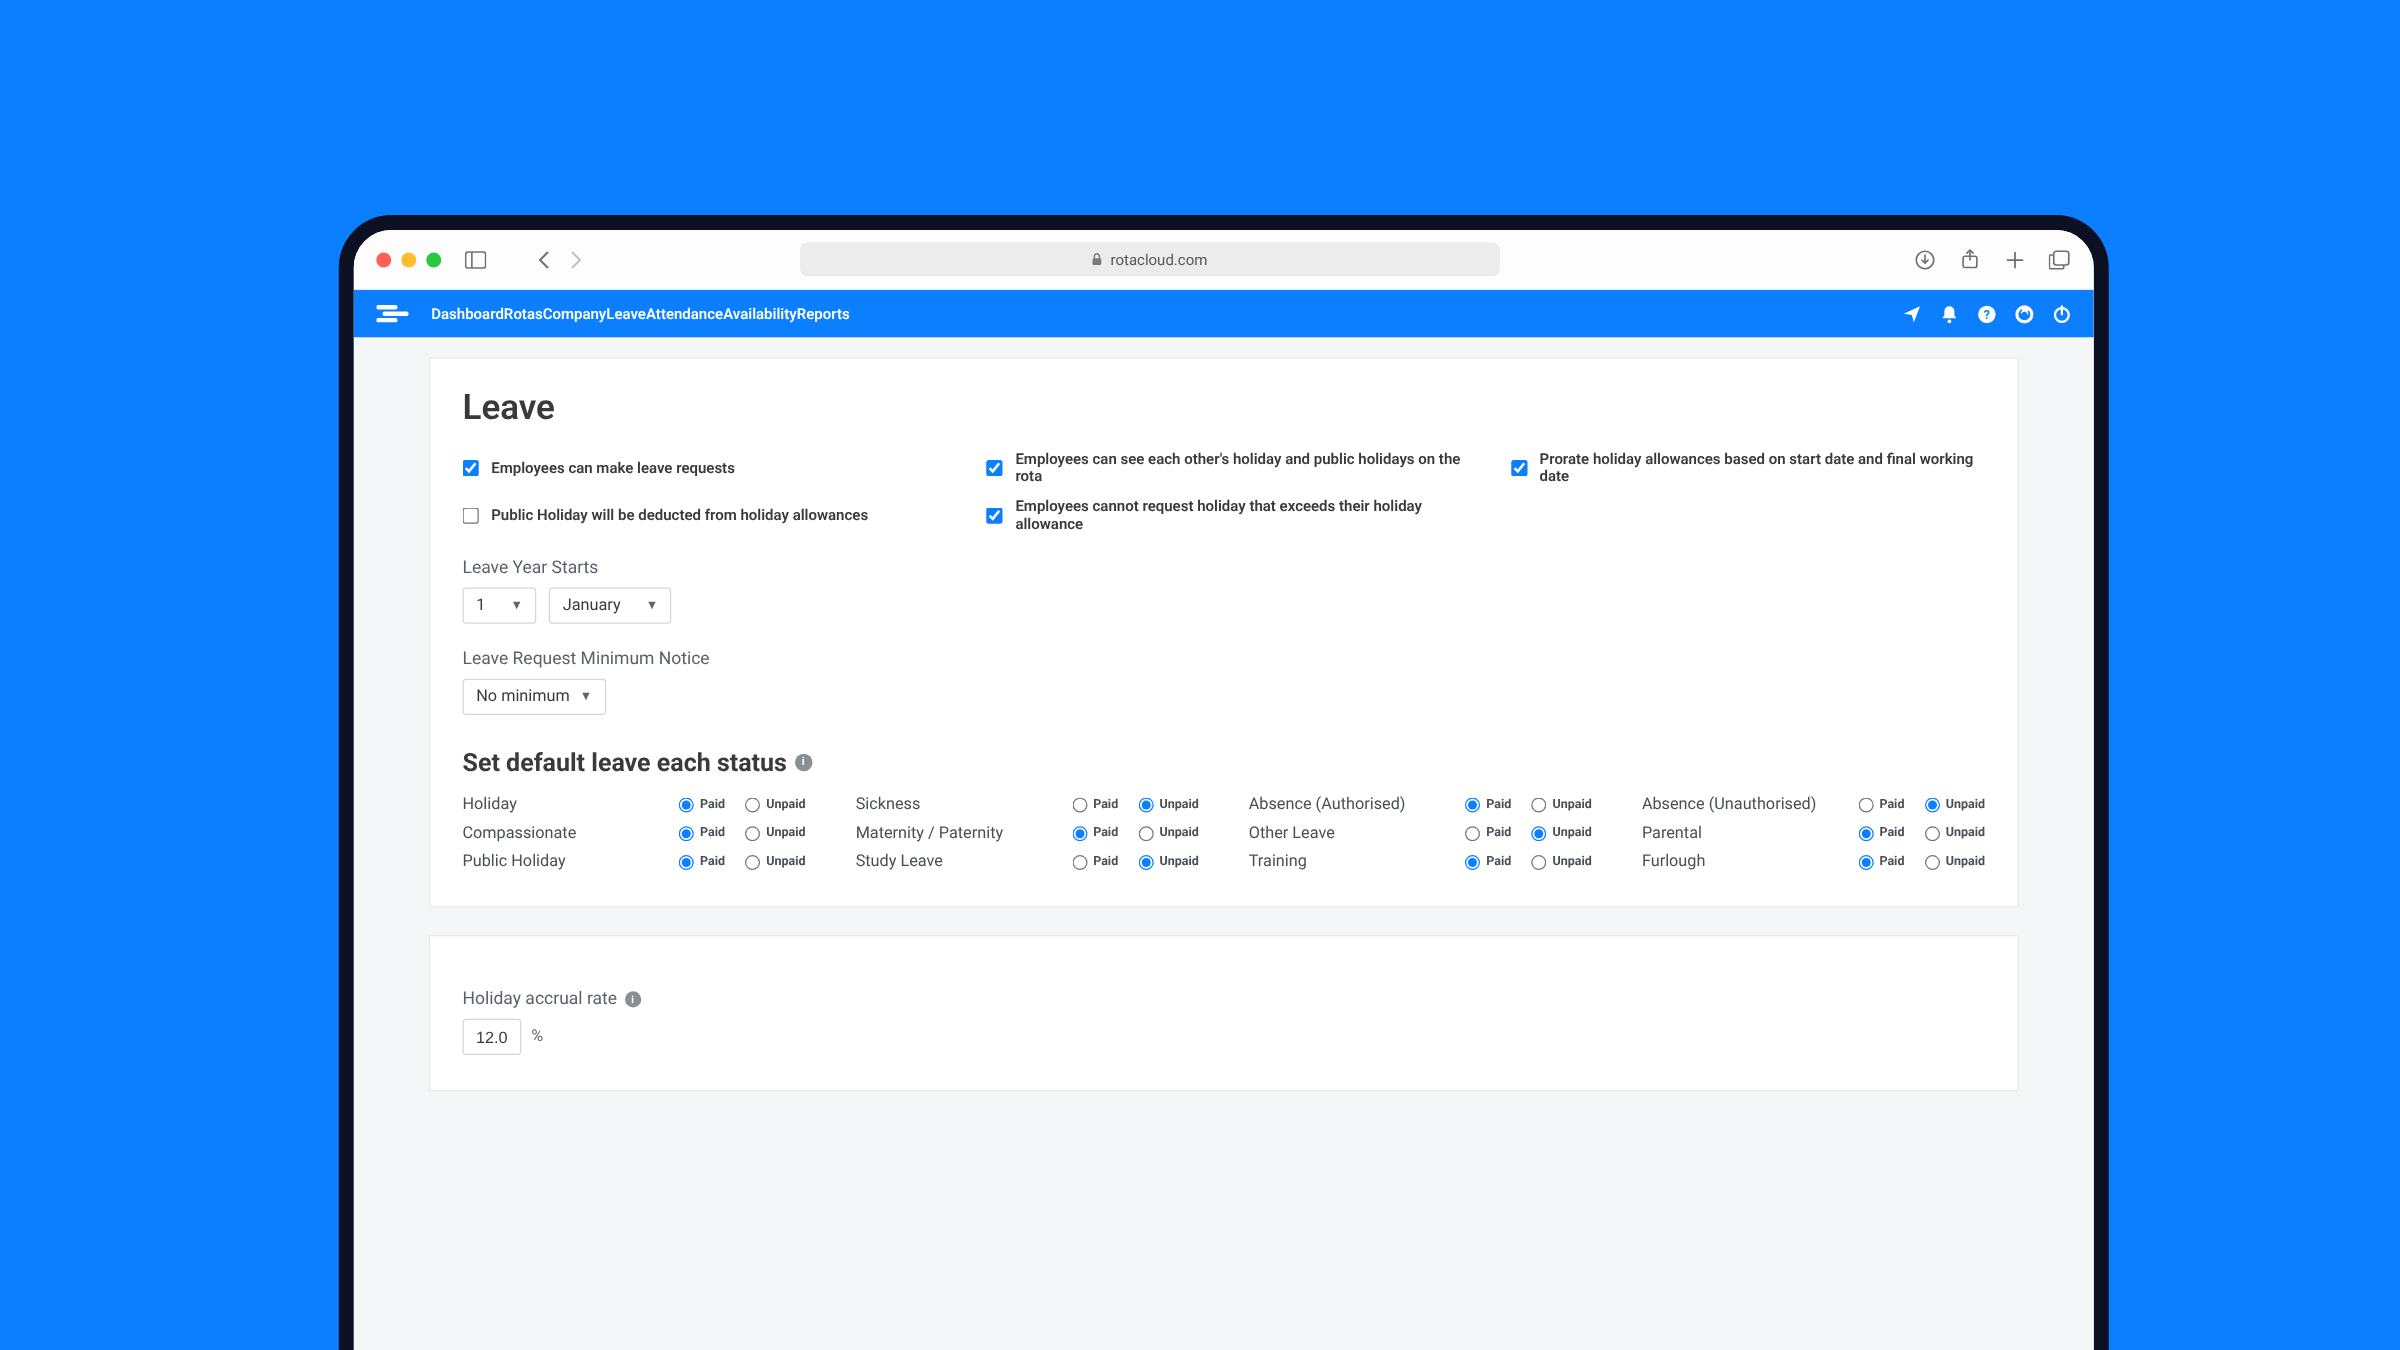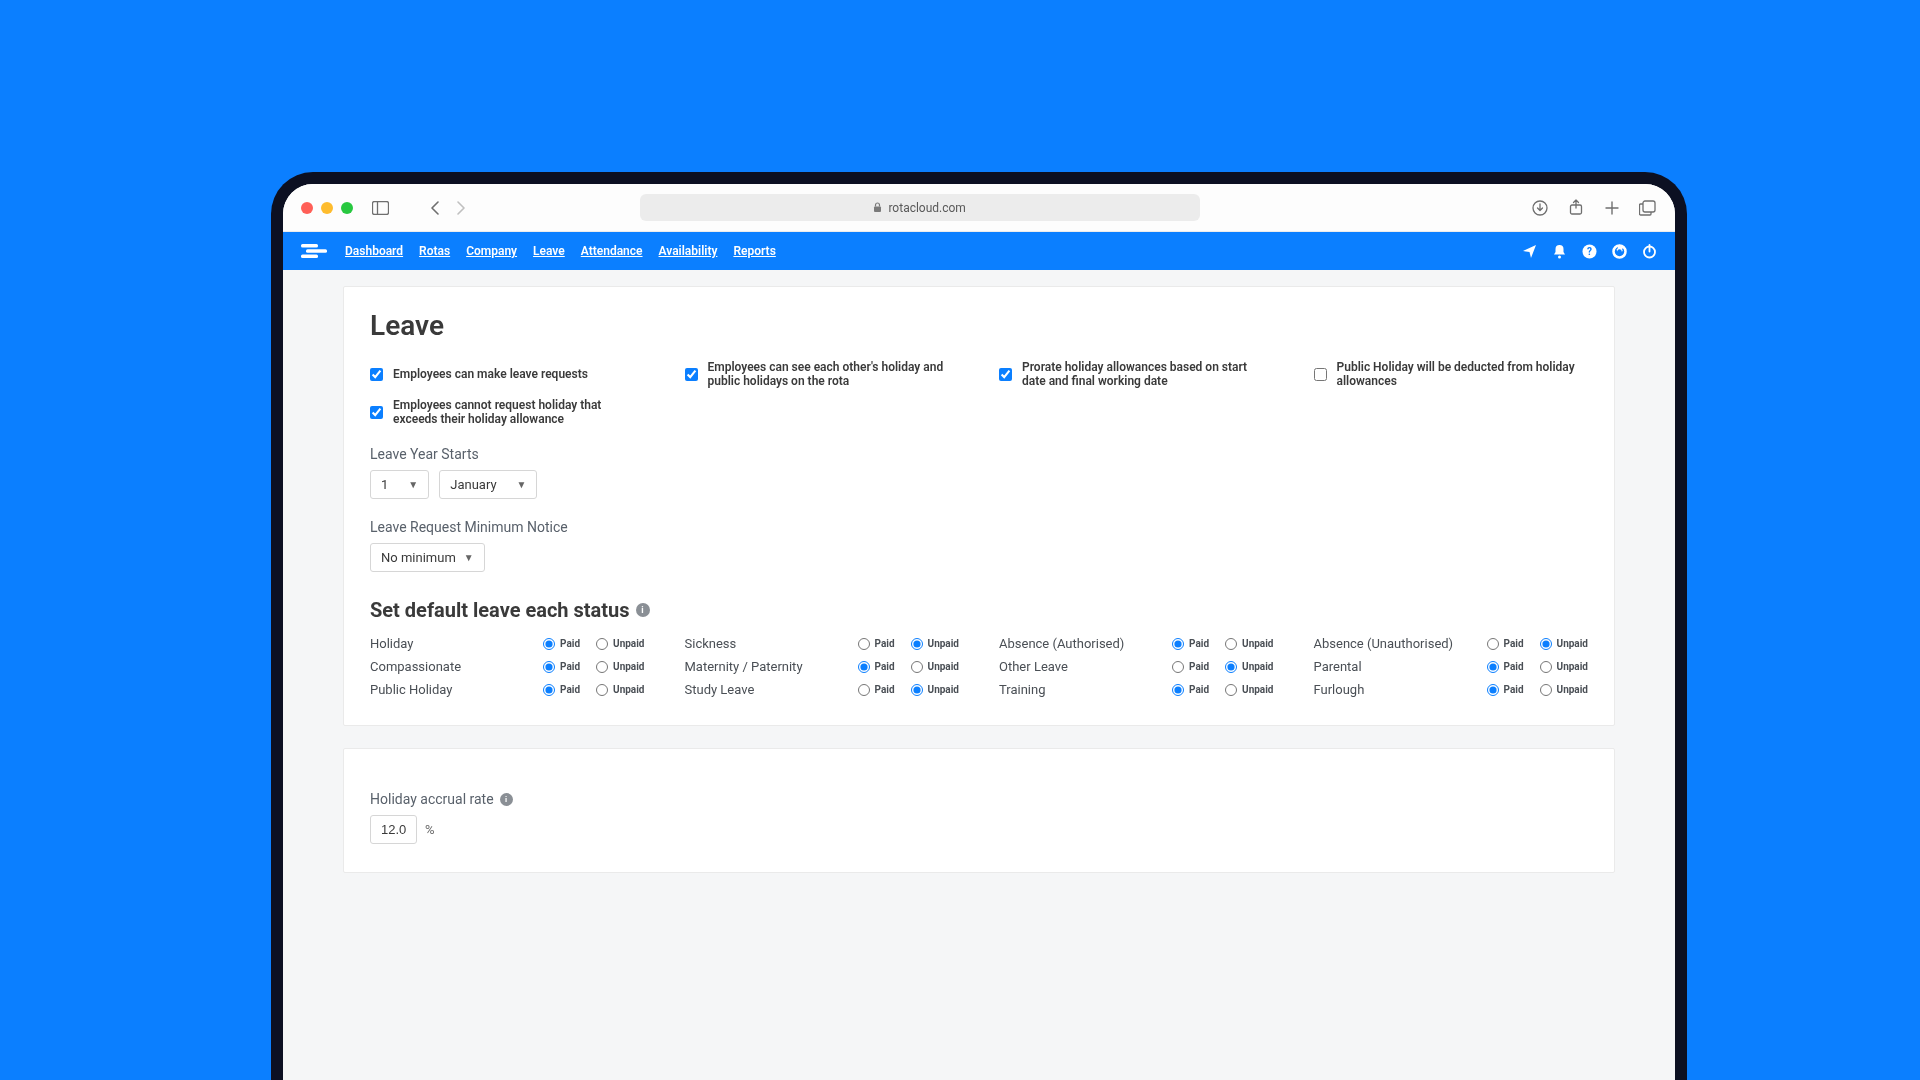--- a/index.html
+++ b/index.html
@@ -13,30 +13,30 @@
 .t-yellow { background: #febc2e; }
 .t-green { background: #28c840; }
 .chrome-icon { width: 18px; height: 18px; color: #6f6f6f; display:flex; align-items:center; justify-content:center; }
 .chrome-icon.nav { width: 16px; height: 16px; }
 .chrome-icon.disabled { color: #c0c0c0; }
 .url-bar { flex: 0 0 auto; width: 560px; height: 27px; margin: 0 auto; background: #ececec; border-radius: 6px; display: flex; align-items: center; justify-content: center; gap: 6px; color: #595959; font-size: 12px; text-align: center; }
 .url-bar .lock { font-size: 10px; color: #7a7a7a; }
 .chrome-right { display: flex; gap: 18px; margin-left: auto; }
 .app-nav { height: 38px; background: #0b7fff; display: flex; align-items: center; padding: 0 18px; color: #fff; font-size: 12px; font-weight: 600; }
 .app-nav .logo { width: 28px; height: 18px; margin-right: 16px; display:flex; align-items:center; }
-.app-nav .menu { display: flex; gap: 16px; text-decoration: underline; }
+.app-nav .menu { display: flex; gap: 0; }
 .app-nav .menu span { cursor: pointer; }
 .app-nav .actions { margin-left: auto; display: flex; gap: 14px; font-size: 14px; }
 .app-nav .actions .act-icon { width: 16px; height:16px; display:flex; align-items:center; justify-content:center; }
 .content { flex: 1; background: #f5f6f7; padding: 16px 60px 0 60px; overflow: hidden; }
 .card { background: #fff; border: 1px solid #eaeaea; border-radius: 2px; padding: 22px 26px 28px 26px; margin-bottom: 22px; }
 .card h1 { font-size: 28px; font-weight: 600; color: #3a3a3a; margin-bottom: 18px; }
 .card h2 { font-size: 20px; font-weight: 700; color: #3a3a3a; margin-bottom: 14px; display:flex; align-items:center; gap:6px;}
 .card h2 .info-badge { width:14px; height:14px; border-radius:50%; background:#8a8f95; color:#fff; font-size:9px; display:flex; align-items:center; justify-content:center; font-weight:700;}
-.two-col { display: grid; grid-template-columns: 1fr 1fr 1fr 1fr; column-gap: 40px; row-gap: 10px; font-size: 12px; }
+.two-col { display: grid; grid-template-columns: 1fr 1fr 1fr; column-gap: 40px; row-gap: 10px; font-size: 12px; }
 .check-row { display: flex; align-items: center; gap: 10px; color: #3a3a3a; font-weight:600; }
 .check-row input[type=checkbox] { width: 13px; height: 13px; accent-color: #0b7fff; cursor:pointer; }
 .section-label { font-size: 14px; color: #59616b; margin-top: 20px; margin-bottom: 8px; display:flex; align-items:center; gap:6px; }
 .section-label .info-badge { width:13px; height:13px; border-radius:50%; background:#8a8f95; color:#fff; font-size:8px; display:flex; align-items:center; justify-content:center; font-weight:700;}
 .select-row { display: flex; gap: 10px; }
 .faux-select { border: 1px solid #d6d6d6; border-radius: 3px; padding: 6px 10px; font-size: 13px; display: flex; align-items: center; gap: 20px; cursor:pointer; background:#fff; color:#3a3a3a;}
 .faux-select .caret { font-size: 10px; color: #666; }
 .paid-grid { display: grid; grid-template-columns: 1fr 1fr 1fr 1fr; column-gap: 40px; row-gap: 8px; }
 .paid-row { display: flex; align-items: center; font-size: 13px; color: #4a4f55; }
 .paid-row .lt { flex: 1; }

